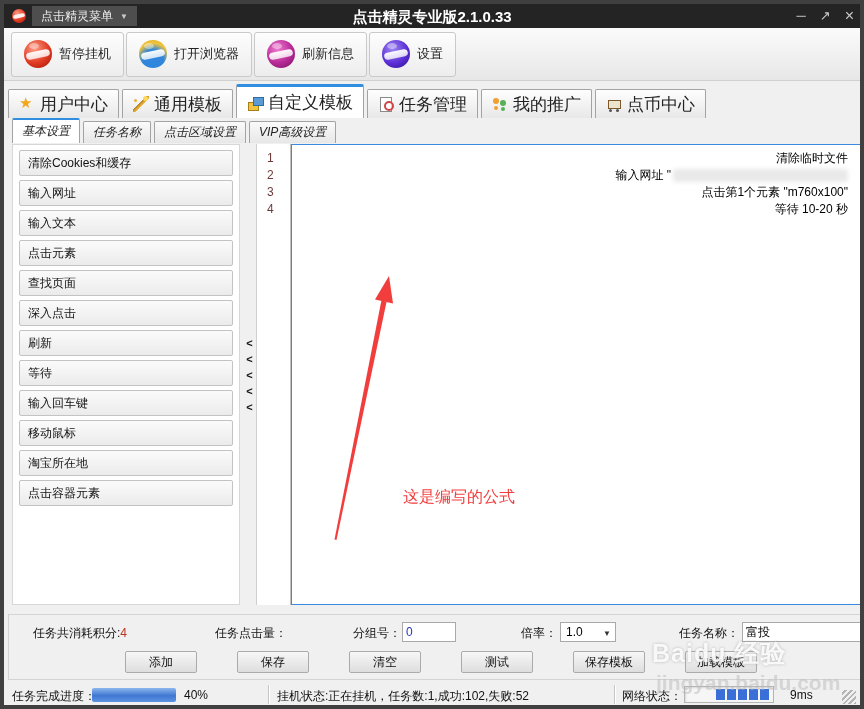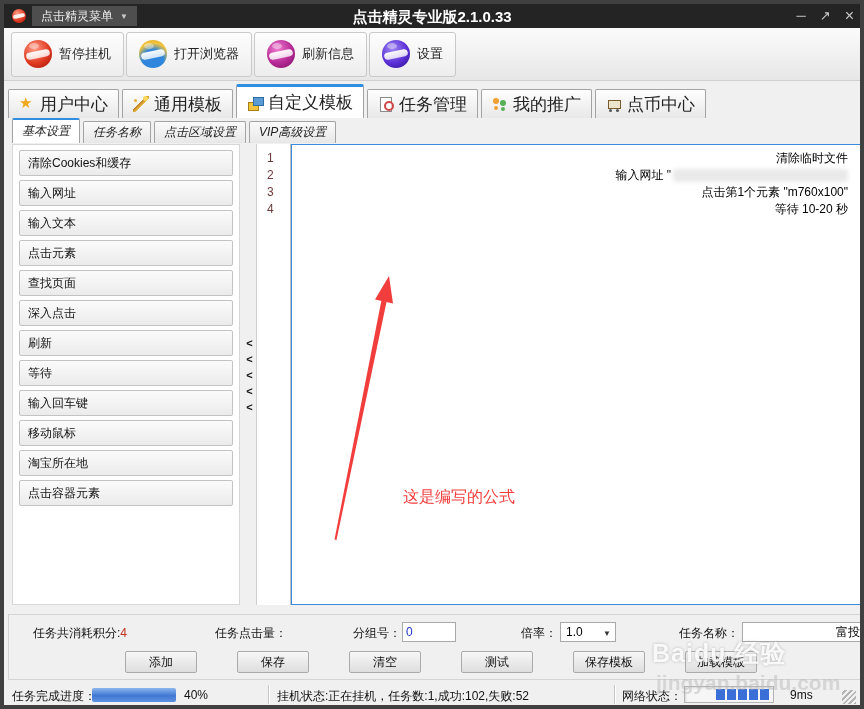--- a/index.html
+++ b/index.html
@@ -255,21 +255,21 @@
     </div>
     <div class="flabel" style="left:206px">任务点击量：</div>
     <div class="flabel" style="left:344px">分组号：</div>
     <input class="finput blue" style="left: 393px; width: 54px;" value="0">
     <div class="flabel" style="left:512px">倍率：</div>
     <div class="combo" style="left:551px">
       <span>1.0</span>
       <span class="carrow">▼</span>
     </div>
     <div class="flabel" style="left:670px">任务名称：</div>
-    <input class="finput" style="left: 733px; width: 122px; text-align: right;" value="富投">
+    <input class="finput" style="left: 733px; width: 122px;" value="富投">
 
     <button class="form-btn" style="left:116px">添加</button>
     <button class="form-btn" style="left:228px">保存</button>
     <button class="form-btn" style="left:340px">清空</button>
     <button class="form-btn" style="left:452px">测试</button>
     <button class="form-btn" style="left:564px">保存模板</button>
     <button class="form-btn" style="left:676px">加载模板</button>
   </div>
 
   <div class="statusbar">

